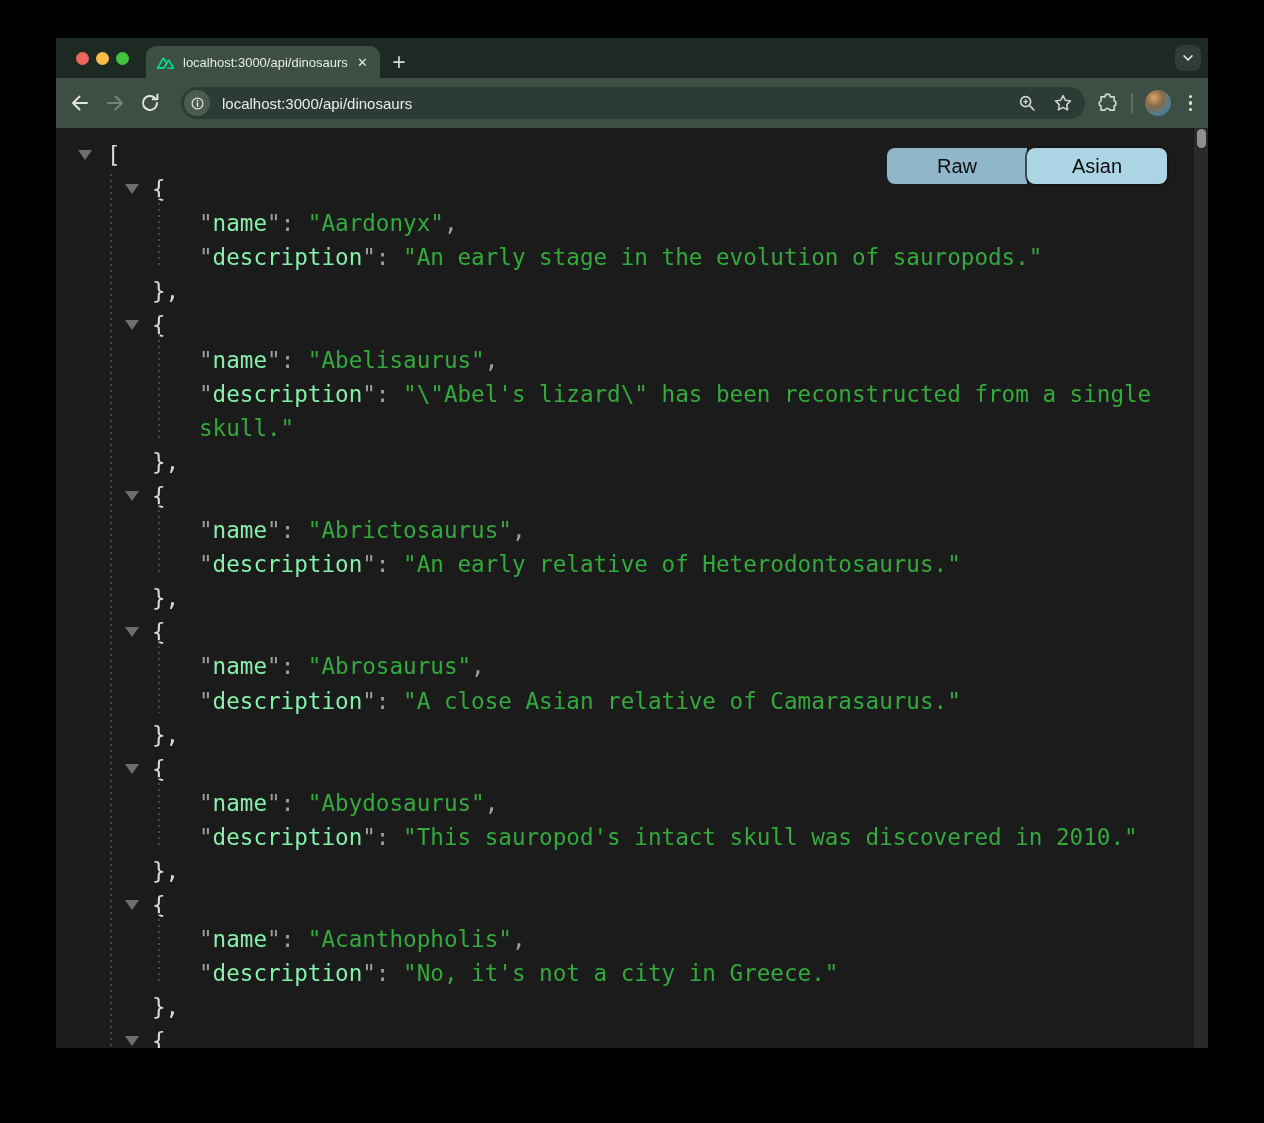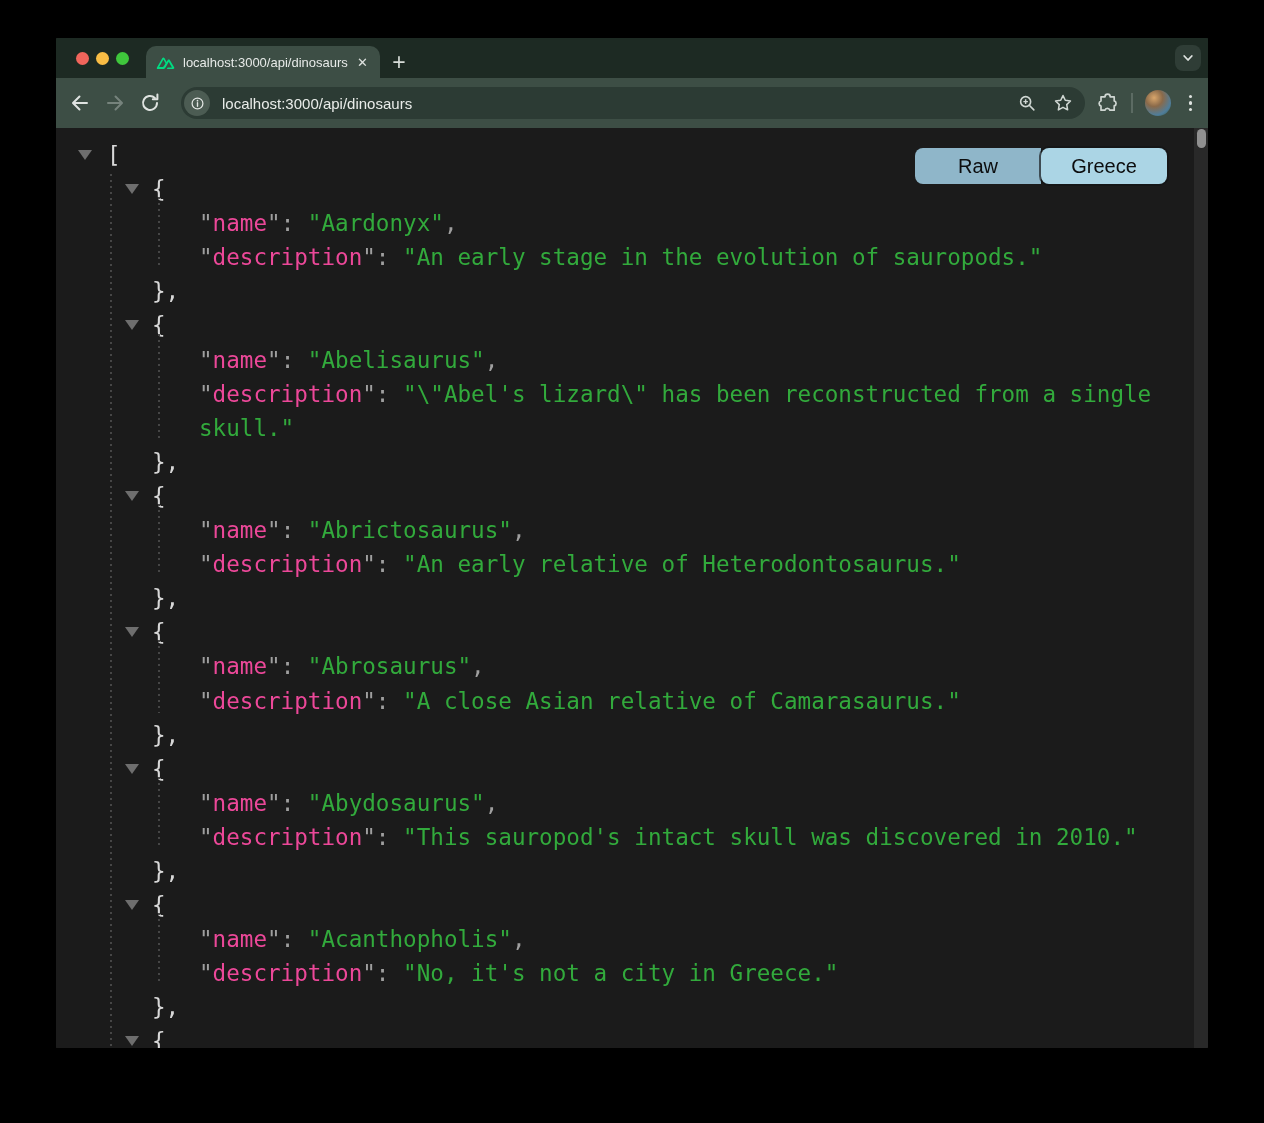--- a/index.html
+++ b/index.html
@@ -41,21 +41,21 @@
   .toolbar-right{display:flex;align-items:center;flex:0 0 auto;}
   .divider{width:2px;height:20px;background:#5c6b63;margin:0 12px;}
   .avatar{width:26px;height:26px;border-radius:50%;
           background:radial-gradient(circle at 35% 30%,#d9a66b 0%,#8a6a4a 35%,#4f7d9a 70%,#35543c 100%);}
   .kebab{display:flex;flex-direction:column;gap:3px;margin-left:14px;padding:4px;}
   .kebab i{width:3.5px;height:3.5px;border-radius:50%;background:#dfe3e0;}
 
   
   .content{position:relative;height:920px;background:#1b1b1b;overflow:hidden;}
 
-  .toggle{position:absolute;top:20px;right:41px;width:252px;height:36px;display:flex;
+  .toggle{position:absolute;top:20px;right:41px;width:280px;height:36px;display:flex;
           border-radius:8px;font-size:20px;color:#0c0d0e;z-index:5;}
   .seg{flex:1;display:flex;align-items:center;justify-content:center;cursor:default;}
   .seg-raw{background:#8fb6c9;border-radius:8px 0 0 8px;}
   .seg-parsed{background:#abd5e5;border-radius:8px;box-shadow:0 0 0 2px rgba(18,20,22,.65);}
 
   .scrollbar{position:absolute;right:0;top:0;bottom:0;width:14px;background:#292929;z-index:4;}
   .scroll-thumb{position:absolute;top:1px;left:2.5px;width:9px;height:19px;border-radius:5px;
                 background:#909090;}
 
   .json{position:absolute;left:0;top:0;right:0;bottom:0;padding:10px 26px 0 0;
@@ -64,21 +64,21 @@
   .ln{position:relative;white-space:pre-wrap;word-break:normal;}
   .ln-root{padding-left:51px;}
   .ln-obj{padding-left:96px;}
   .ln-kv{padding-left:143px;}
   .tri{position:absolute;width:0;height:0;border-left:7px solid transparent;
        border-right:7px solid transparent;border-top:10px solid #6e6e6e;top:12px;}
   .ln-root > .tri{left:22px;}
   .ln-obj > .tri{left:69px;}
   .brace{color:#d8d8d8;}
   .q,.p{color:#9f9f9f;}
-  .key{color:#ec4899;}
+  .key{color:#86efac;}
   .str{color:#32aa3c;}
   .root-children{position:relative;}
   .root-children::before{content:"";position:absolute;left:54px;top:2px;bottom:-40px;width:2px;
       background:repeating-linear-gradient(to bottom,#464646 0 2px,transparent 2px 6px);}
   .entry{position:relative;}
   .entry-body{position:relative;}
   .entry-body::before{content:"";position:absolute;left:102px;top:-9px;bottom:5px;width:2px;
       background:repeating-linear-gradient(to bottom,#464646 0 2px,transparent 2px 6px);}
 </style>
 </head>
@@ -162,21 +162,21 @@
         <i></i>
           <i></i>
           <i></i>
       </span>
     </div>
   </div>
 
   <div class="content">
     <div class="toggle">
       <div class="seg seg-raw">Raw</div>
-      <div class="seg seg-parsed">Greece</div>
+      <div class="seg seg-parsed">Asian</div>
     </div>
     <div class="json">
         <div class="ln ln-root"><span class="tri"></span><span class="brace">[</span></div>
         <div class="root-children">
           <div class="entry">
             <div class="ln ln-obj"><span class="tri"></span><span class="brace">{</span></div>
             <div class="entry-body">
               <div class="ln ln-kv"><span class="q">"</span><span class="key">name</span><span class="q">"</span><span class="p">: </span><span class="str">"Aardonyx"</span><span class="p">,</span></div>
               <div class="ln ln-kv"><span class="q">"</span><span class="key">description</span><span class="q">"</span><span class="p">: </span><span class="str">"An early stage in the evolution of sauropods."</span></div>
             </div>

